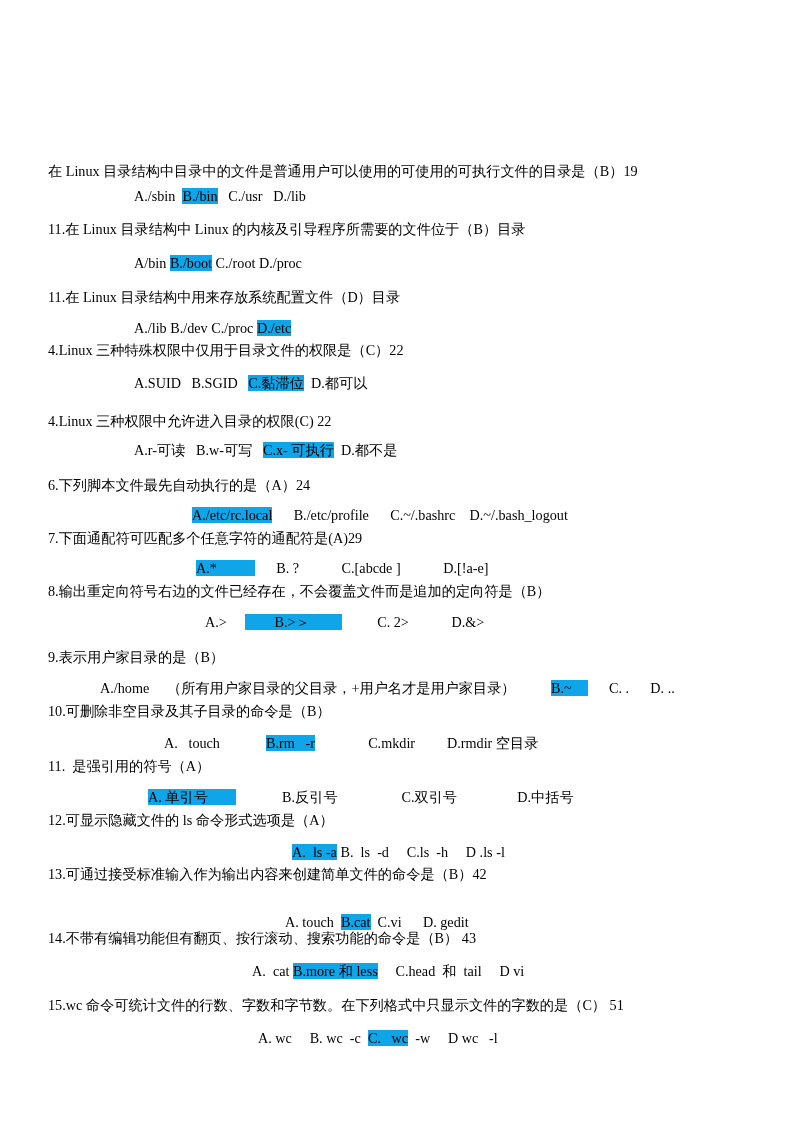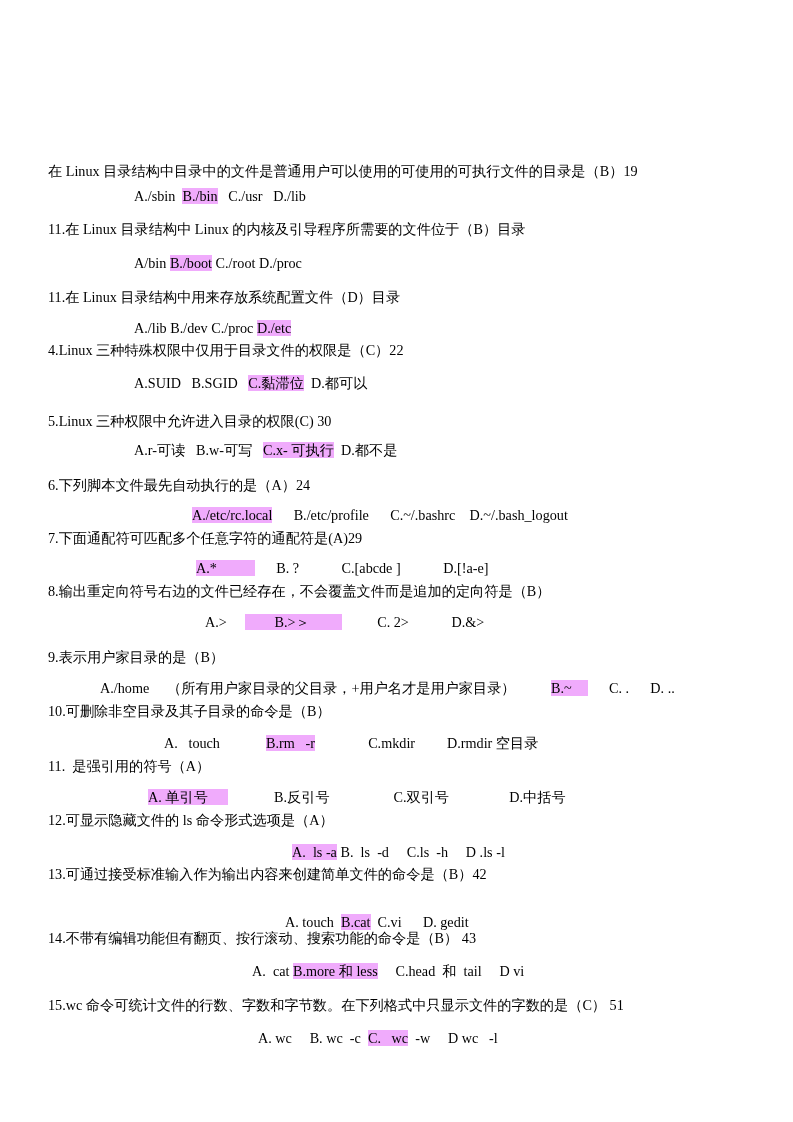--- a/index.html
+++ b/index.html
@@ -16,21 +16,21 @@
     overflow: hidden;
   }
   .page {
     position: absolute;
     left: 0; top: 0;
     width: 793px;
     height: 956px;
     background: #fff;
   }
   .hl {
-    background: #f0abfc;
+    background: #0ea5e9;
   }
   .row { position: relative; height: 0; }
   .abs {
     position: absolute;
     white-space: pre;
     font-size: 14.2px;
     line-height: 1;
   }
 </style>
 </head>
@@ -52,21 +52,21 @@
     <div class="abs" style="left:48px; top:290px;">11.在 Linux 目录结构中用来存放系统配置文件（D）目录</div>
     <div class="abs" style="left:134px; top:321px;"><span>A./lib</span><span> </span><span>B./dev</span><span> </span><span>C./proc</span><span> </span><span class="hl">D./etc</span></div>
   </div>
 
   <div class="row">
     <div class="abs" style="left:48px; top:343px;">4.Linux 三种特殊权限中仅用于目录文件的权限是（C）22</div>
     <div class="abs" style="left:134px; top:376px;"><span>A.SUID</span><span>   </span><span>B.SGID</span><span>   </span><span class="hl">C.黏滞位</span><span>  </span><span>D.都可以</span></div>
   </div>
 
   <div class="row">
-    <div class="abs" style="left:48px; top:414px;">5.Linux 三种权限中允许进入目录的权限(C) 30</div>
+    <div class="abs" style="left:48px; top:414px;">4.Linux 三种权限中允许进入目录的权限(C) 22</div>
     <div class="abs" style="left:134px; top:443px;"><span>A.r-可读</span><span>   </span><span>B.w-可写</span><span>   </span><span class="hl">C.x- 可执行</span><span>  </span><span>D.都不是</span></div>
   </div>
 
   <div class="row">
     <div class="abs" style="left:48px; top:478px;">6.下列脚本文件最先自动执行的是（A）24</div>
     <div class="abs" style="left:192px; top:508px;"><span class="hl">A./etc/rc.local</span><span>      </span><span>B./etc/profile</span><span>      </span><span>C.~/.bashrc</span><span>    </span><span>D.~/.bash_logout</span></div>
   </div>
 
   <div class="row">
     <div class="abs" style="left:48px; top:531px;">7.下面通配符可匹配多个任意字符的通配符是(A)29</div>
@@ -83,21 +83,21 @@
     <div class="abs" style="left:100px; top:681px;"><span>A./home</span><span>　 </span><span>（所有用户家目录的父目录，+用户名才是用户家目录）</span><span>　　  </span><span class="hl" style="padding-right:16px;">B.~</span><span>　  </span><span>C. .</span><span>　  </span><span>D. ..</span></div>
   </div>
 
   <div class="row">
     <div class="abs" style="left:48px; top:704px;">10.可删除非空目录及其子目录的命令是（B）</div>
     <div class="abs" style="left:164px; top:736px;"><span>A.   touch</span><span>　　　 </span><span class="hl" style="">B.rm   -r</span><span>　　　   </span><span>C.mkdir</span><span>　　 </span><span>D.rmdir 空目录</span></div>
   </div>
 
   <div class="row">
     <div class="abs" style="left:48px; top:759px;">11.  是强引用的符号（A）</div>
-    <div class="abs" style="left:148px; top:790px;"><span class="hl" style="padding-right:20px;">A. 单引号</span><span>　　　 </span><span>B.反引号</span><span>　　　　  </span><span>C.双引号</span><span>　　　　 </span><span>D.中括号</span></div>
+    <div class="abs" style="left:148px; top:790px;"><span class="hl" style="padding-right:28px;">A. 单引号</span><span>　　　 </span><span>B.反引号</span><span>　　　　  </span><span>C.双引号</span><span>　　　　 </span><span>D.中括号</span></div>
   </div>
 
   <div class="row">
     <div class="abs" style="left:48px; top:813px;">12.可显示隐藏文件的 ls 命令形式选项是（A）</div>
     <div class="abs" style="left:260px; top:845px;margin-left:32px;"><span class="hl">A.  ls -a</span><span> </span><span>B.  ls  -d</span><span>　 </span><span>C.ls  -h</span><span>　 </span><span>D .ls -l</span></div>
   </div>
 
   <div class="row">
     <div class="abs" style="left:48px; top:867px;">13.可通过接受标准输入作为输出内容来创建简单文件的命令是（B）42</div>
     <div class="abs" style="left:285px; top:899px;margin-top:16px;"><span>A. touch</span><span>  </span><span class="hl">B.cat</span><span>  </span><span>C.vi</span><span>　  </span><span>D. gedit</span></div>

